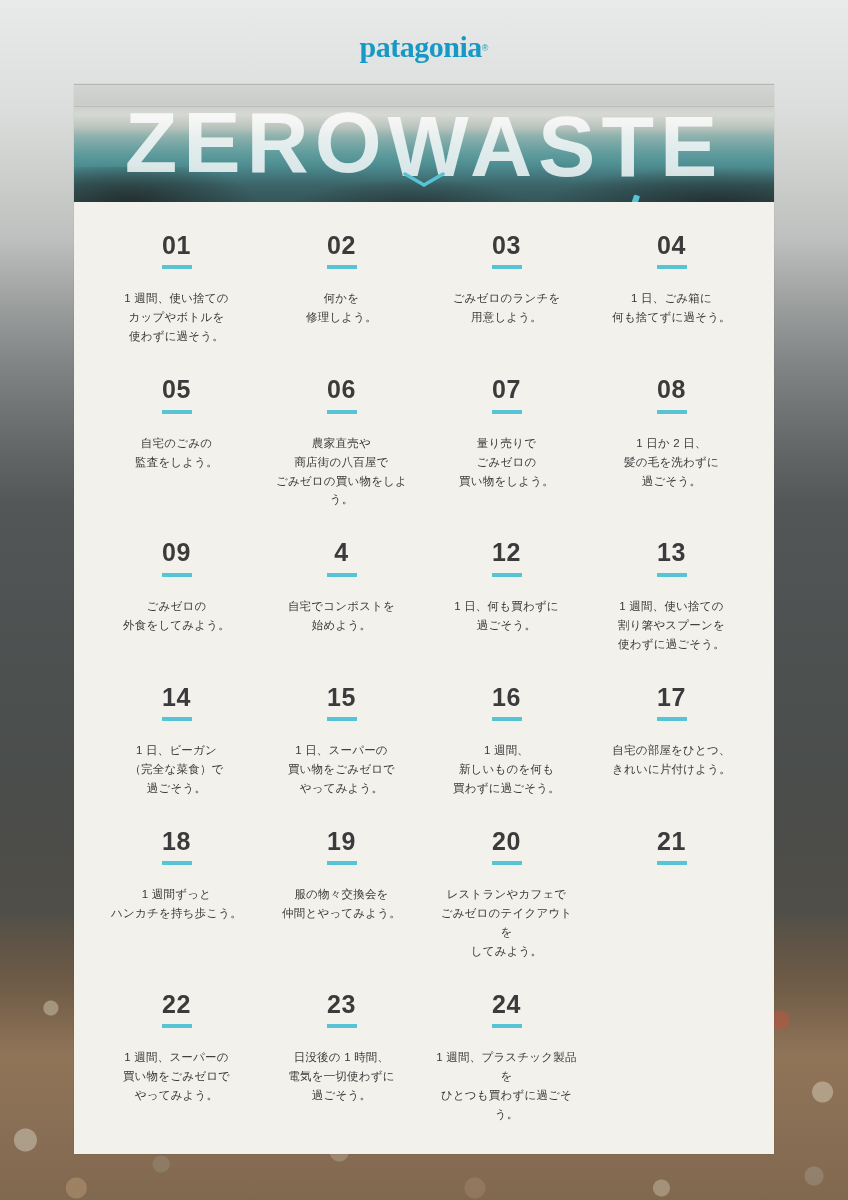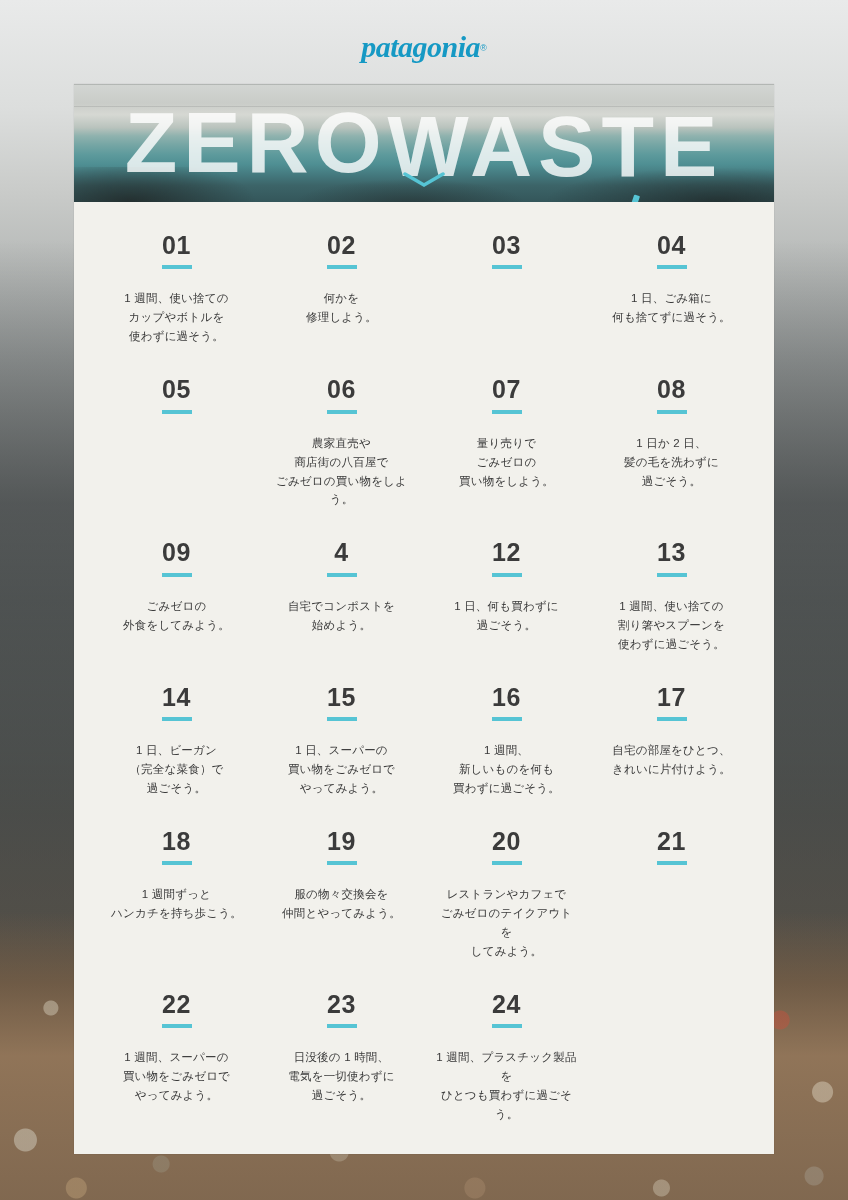--- a/index.html
+++ b/index.html
@@ -39,21 +39,20 @@
       radial-gradient(circle at 40% 96%, rgba(190,180,160,0.4) 0 9px, transparent 10px),
       radial-gradient(circle at 56% 99%, rgba(170,140,110,0.4) 0 10px, transparent 11px),
       radial-gradient(circle at 66% 93%, rgba(200,190,175,0.35) 0 8px, transparent 9px);
   }
 
   
   .brand {
     position: absolute; top: 32px; left: 0; width: 100%;
     text-align: center;
     z-index: 5;
-    font-style: italic;
   }
   .brand-word {
     display: inline-block;
     position: relative;
     font-family: "Liberation Serif", serif;
     font-size: 30px;
     font-weight: 700;
     letter-spacing: -0.5px;
     color: #1699c4;
     line-height: 1;
@@ -210,30 +209,32 @@
       <div class="tip-text">1 週間、使い捨ての<br>カップやボトルを<br>使わずに過そう。</div>
     </div>
     <div class="tip">
       <div class="tip-num">02</div>
       <div class="tip-rule"></div>
       <div class="tip-text">何かを<br>修理しよう。</div>
     </div>
     <div class="tip">
       <div class="tip-num">03</div>
       <div class="tip-rule"></div>
+      <div class="tip-text">ごみゼロのランチを<br>用意しよう。</div>
     </div>
     <div class="tip">
       <div class="tip-num">04</div>
       <div class="tip-rule"></div>
       <div class="tip-text">1 日、ごみ箱に<br>何も捨てずに過そう。</div>
     </div>
 
     <div class="tip">
       <div class="tip-num">05</div>
       <div class="tip-rule"></div>
+      <div class="tip-text">自宅のごみの<br>監査をしよう。</div>
     </div>
     <div class="tip">
       <div class="tip-num">06</div>
       <div class="tip-rule"></div>
       <div class="tip-text">農家直売や<br>商店街の八百屋で<br>ごみゼロの買い物をしよう。</div>
     </div>
     <div class="tip">
       <div class="tip-num">07</div>
       <div class="tip-rule"></div>
       <div class="tip-text">量り売りで<br>ごみゼロの<br>買い物をしよう。</div>

